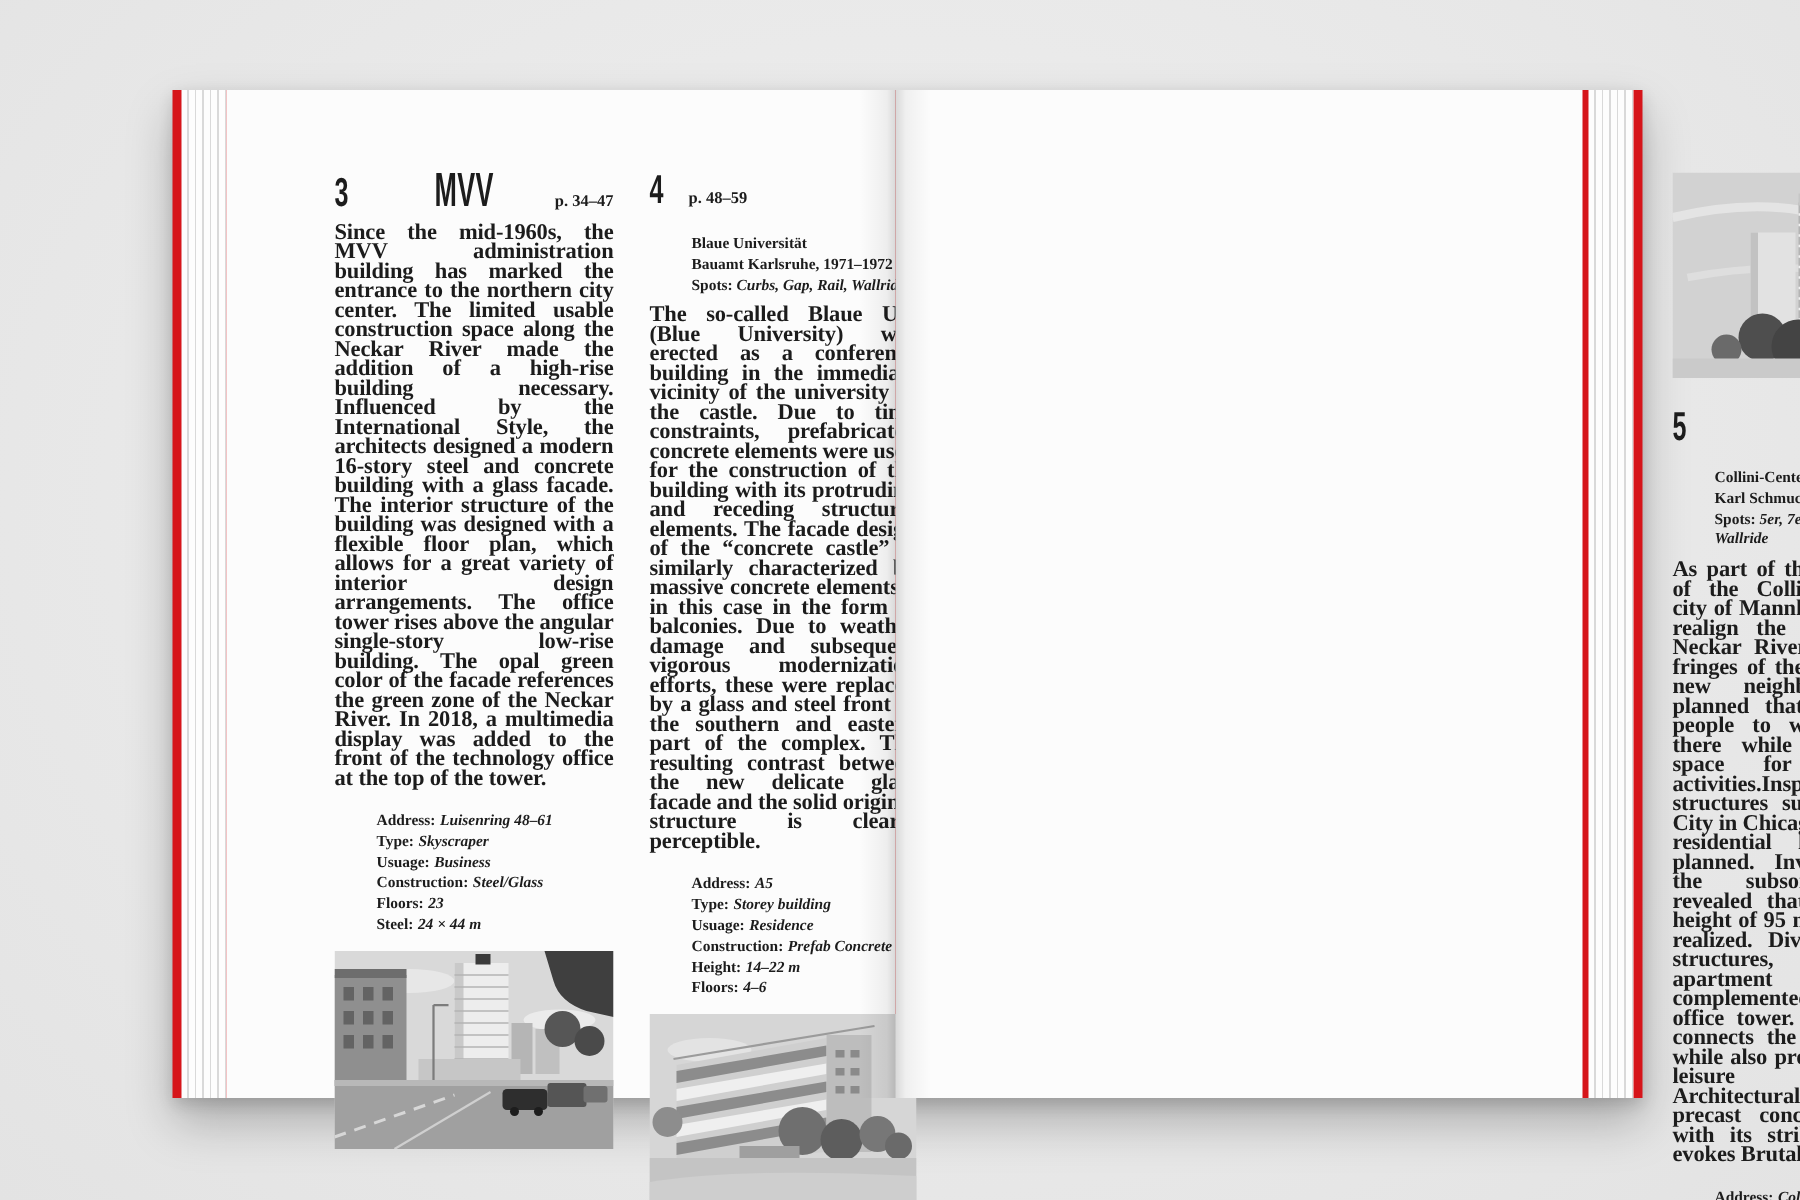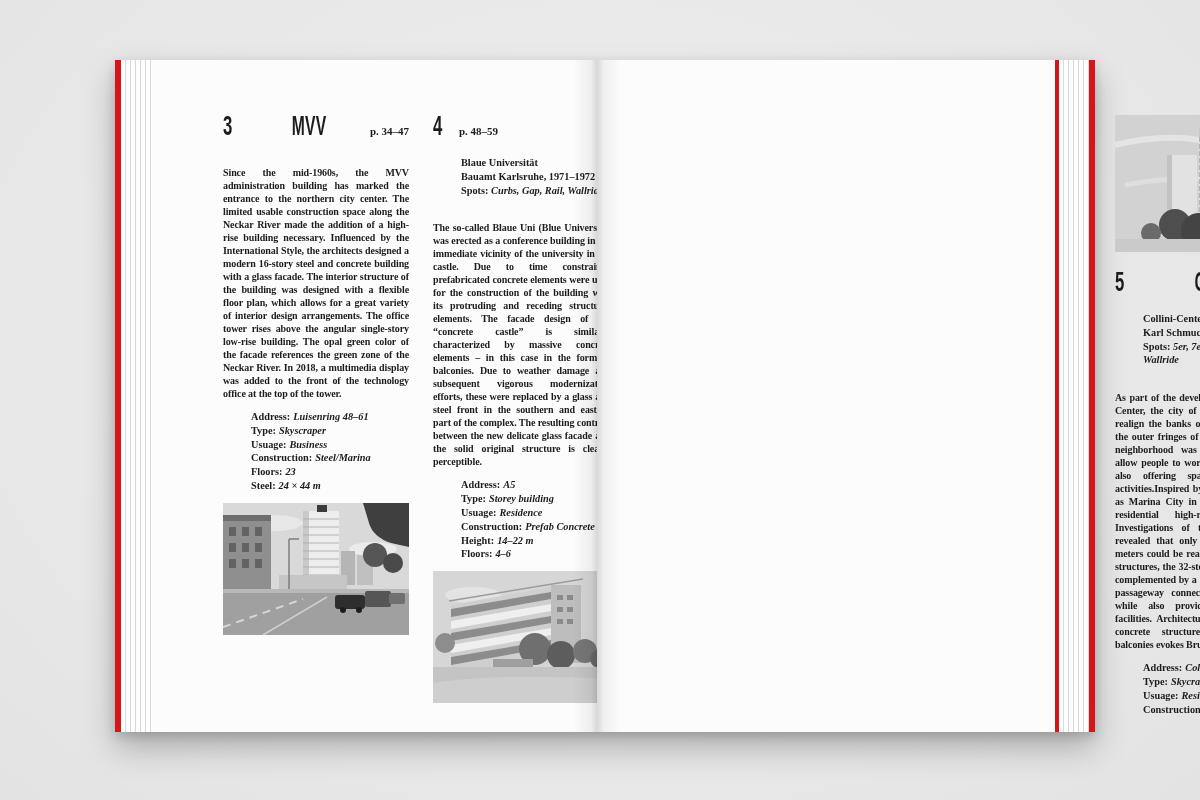--- a/index.html
+++ b/index.html
@@ -17,26 +17,26 @@
   .page.right{left:482px;width:458px;}
   .spine{position:absolute;left:458px;top:0;width:48px;height:100%;pointer-events:none;
     background:linear-gradient(90deg,rgba(0,0,0,0) 0%,rgba(0,0,0,.06) 38%,rgba(0,0,0,.14) 50%,rgba(0,0,0,.05) 64%,rgba(0,0,0,0) 100%);}
   .col{position:absolute;}
   .col.c3{left:72px;top:52px;width:186px;}
   .col.c4{left:282px;top:52px;width:178px;}
   .col.c5{left:518px;top:55px;width:181px;}
   .ehead{display:grid;grid-template-columns:26px 1fr auto;align-items:baseline;height:30px;}
   .num{font-family:"Liberation Sans","DejaVu Sans",sans-serif;font-weight:800;font-size:27px;line-height:28px;}
   .num .cond{display:inline-block;transform:scaleX(.62);transform-origin:0 100%;}
-  .etitle{text-align:center;font-family:"Liberation Sans","DejaVu Sans",sans-serif;font-weight:800;font-size:28px;line-height:28px;letter-spacing:.5px;white-space:nowrap;}
+  .etitle{text-align:center;font-family:"Liberation Sans","DejaVu Sans",sans-serif;font-weight:800;font-size:32px;line-height:28px;letter-spacing:.5px;white-space:nowrap;}
   .etitle .cond{display:inline-block;transform:scaleX(.56);transform-origin:50% 100%;}
   .pp{font-size:11px;font-weight:700;}
   .credits{margin:14px 0 0 28px;font-size:10.3px;line-height:13.8px;font-weight:700;}
   .spots i{font-style:italic;}
-  .body{margin-top:24px;font-size:10px;line-height:13px;font-weight:700;text-align:justify;
+  .body{margin-top:7px;font-size:15px;line-height:13px;font-weight:700;text-align:justify;
     letter-spacing:-.1px;hyphens:auto;-webkit-hyphens:auto;}
   .details{margin:9px 0 0 28px;font-size:10.3px;line-height:13.8px;font-weight:700;}
   .detail .dv{font-style:italic;margin-left:3px;}
   .photo{margin-top:10px;width:100%;line-height:0;}
   .photo svg{display:block;width:100%;}
   .rphoto{margin:0;width:177px;}
   .mt16{margin-top:16px;}
 </style>
 </head>
 <body>
@@ -52,21 +52,21 @@
         <header class="ehead">
           <span class="num"><span class="cond">3</span></span>
           <span class="etitle"><span class="cond">MVV</span></span>
           <span class="pp">p. 34–47</span>
         </header>
         <p class="body">Since the mid-1960s, the MVV administration building has marked the entrance to the northern city center. The limited usable construction space along the Neckar River made the addition of a high-rise building necessary. Influenced by the International Style, the architects designed a modern 16-story steel and concrete building with a glass facade. The interior structure of the building was designed with a flexible floor plan, which allows for a great variety of interior design arrangements. The office tower rises above the angular single-story low-rise building. The opal green color of the facade references the green zone of the Neckar River. In 2018, a multimedia display was added to the front of the technology office at the top of the tower.</p>
         <div class="details">
           <div class="detail"><span class="dl">Address:</span><span class="dv">Luisenring 48–61</span></div>
           <div class="detail"><span class="dl">Type:</span><span class="dv">Skyscraper</span></div>
           <div class="detail"><span class="dl">Usuage:</span><span class="dv">Business</span></div>
-          <div class="detail"><span class="dl">Construction:</span><span class="dv">Steel/Marina</span></div>
+          <div class="detail"><span class="dl">Construction:</span><span class="dv">Steel/Glass</span></div>
           <div class="detail"><span class="dl">Floors:</span><span class="dv">23</span></div>
           <div class="detail"><span class="dl">Steel:</span><span class="dv">24 × 44 m</span></div>
         </div>
         <div class="photo">
           <svg viewBox="0 0 186 132" xmlns="http://www.w3.org/2000/svg">
             <rect width="186" height="132" fill="#d9d9d9"></rect>
             <ellipse cx="50" cy="20" rx="30" ry="8" fill="#e7e7e7"></ellipse>
             <ellipse cx="150" cy="46" rx="24" ry="7" fill="#ebebeb"></ellipse>
             <rect x="0" y="16" width="48" height="74" fill="#8f8f8f"></rect>
             <rect x="0" y="12" width="48" height="6" fill="#6d6d6d"></rect>

